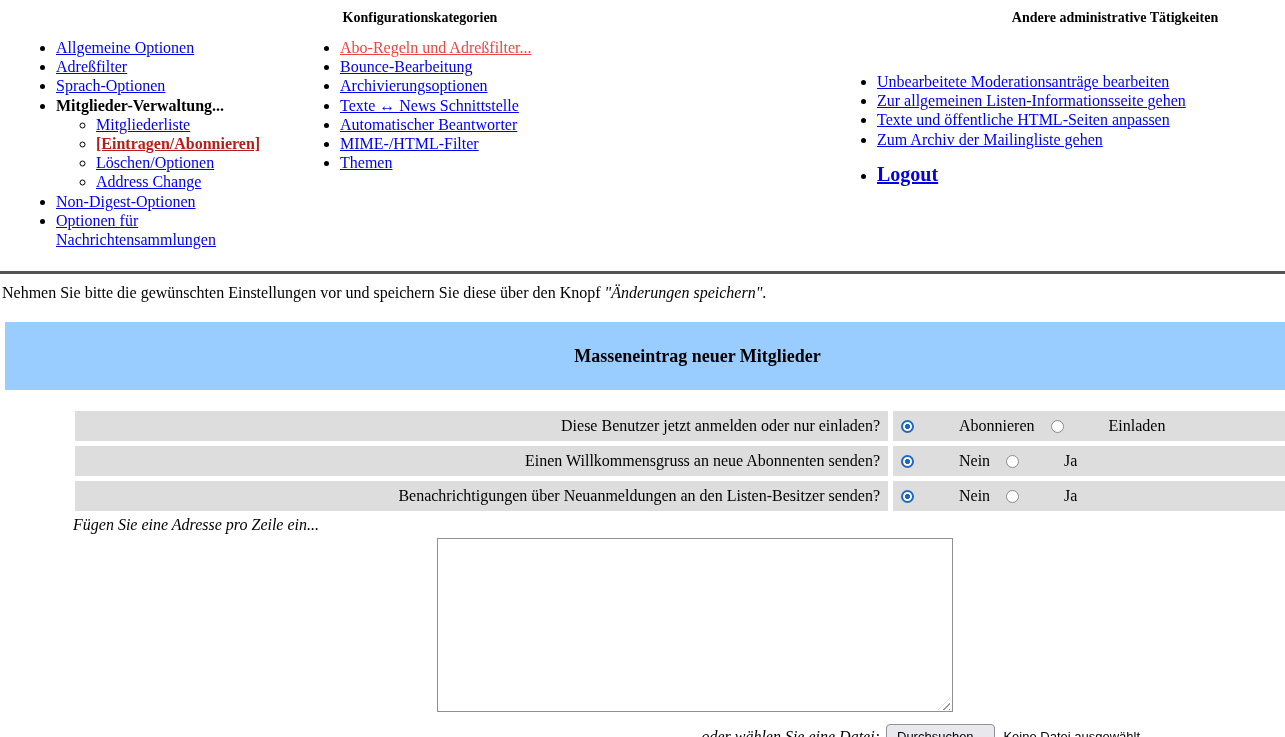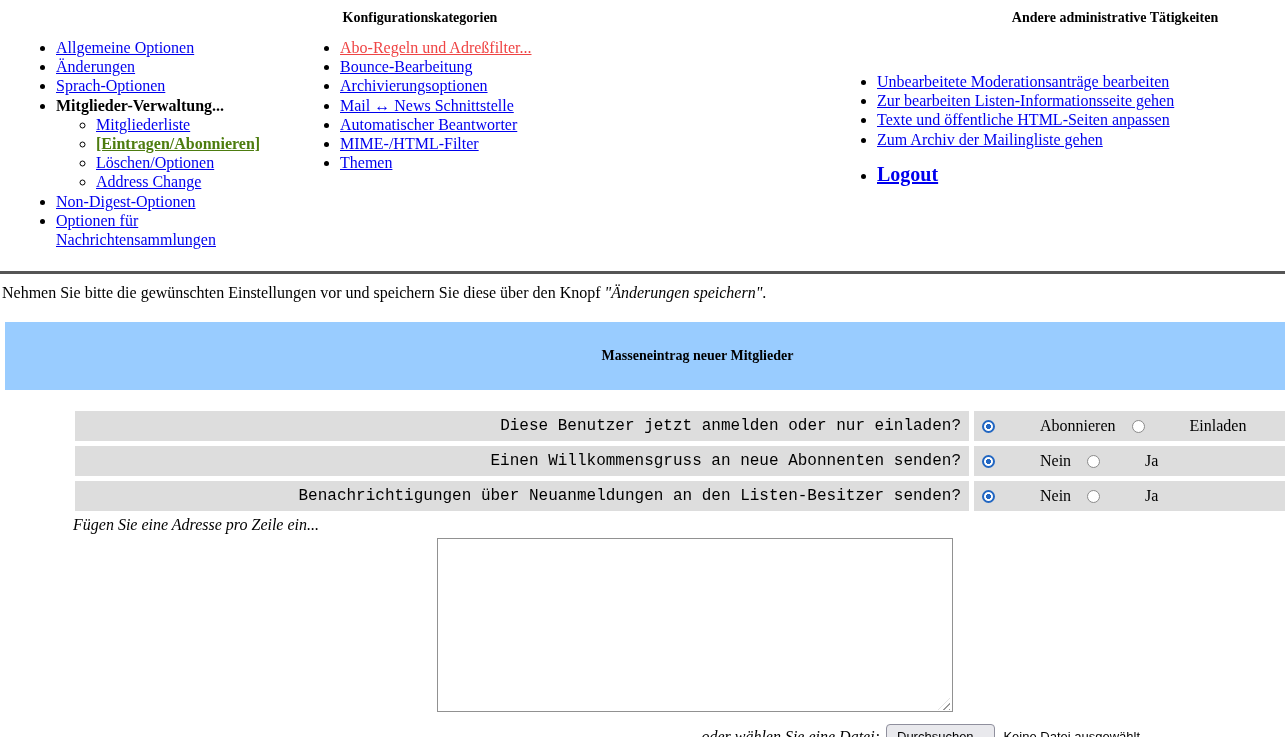--- a/index.html
+++ b/index.html
@@ -26,53 +26,52 @@
     line-height: 20px;
   }
   .nav-cols { display: flex; }
   .nav-col1 { width: 284px; margin-left: 8px; }
   .nav-col2 { flex: 1; }
   .nav-right { flex: 1; }
   ul.navlist { margin: 10px 0 0 0; padding-left: 48px; list-style: disc; }
   ul.navlist li { line-height: 19.2px; }
   ul.subnav { margin: 0; padding-left: 40px; list-style: circle; }
   .section-label { font-weight: bold; }
-  .current-page { font-weight: bold; color: #4d7c0f; }
+  .current-page { font-weight: bold; color: #b91c1c; }
   ul.adminlist { margin: 44px 0 0 0; padding-left: 37px; list-style: disc; }
   ul.adminlist li { line-height: 19.2px; }
   li.logout-item { margin-top: 16px; line-height: 30px; }
   li.logout-item a { font-size: 20px; font-weight: bold; }
 
   
   .divider { border: none; height: 3px; background: #555555; margin: 22px 0 0 0; }
   .instruction { margin: 10px 0 0 2px; }
 
   
   .title-bar {
     margin: 20px 0 0 5px;
     height: 68px;
     background: #99CCFF;
     display: flex;
     align-items: center;
     justify-content: center;
   }
-  .title-bar h2 { margin: 0; font-size: 14px; font-weight: bold; color: #000000; }
+  .title-bar h2 { margin: 0; font-size: 18px; font-weight: bold; color: #000000; }
 
   
   .form-rows { margin: 21px 0 0 75px; }
   .frow { display: flex; height: 30px; margin-bottom: 5px; }
   .frow-label {
-    width: 894px;
+    width: 813px;
     box-sizing: border-box;
     background: #DDDDDD;
     display: flex;
     align-items: center;
     justify-content: flex-end;
     padding-right: 8px;
-    font-family: Liberation Mono, monospace;
   }
   .frow-value {
     flex: 1;
     margin-left: 5px;
     background: #DDDDDD;
     display: flex;
     align-items: center;
     padding-left: 8px;
   }
   .opt { display: flex; align-items: center; margin-right: 16px; cursor: pointer; gap: 40px; }
@@ -126,53 +125,53 @@
 </head>
 <body>
 
 <div class="topnav">
   <div class="nav-left">
     <div class="nav-header">Konfigurationskategorien</div>
     <div class="nav-cols">
       <div class="nav-col1">
         <ul class="navlist">
           <li><a>Allgemeine Optionen</a></li>
-          <li><a>Änderungen</a></li>
+          <li><a>Adreßfilter</a></li>
           <li><a>Sprach-Optionen</a></li>
           <li>
             <span class="section-label">Mitglieder-Verwaltung...</span>
             <ul class="subnav">
               <li><a>Mitgliederliste</a></li>
               <li><a class="current-page">[Eintragen/Abonnieren]</a></li>
               <li><a>Löschen/Optionen</a></li>
               <li><a>Address Change</a></li>
             </ul>
           </li>
           <li><a>Non-Digest-Optionen</a></li>
           <li><a>Optionen für Nachrichtensammlungen</a></li>
         </ul>
       </div>
       <div class="nav-col2">
         <ul class="navlist">
           <li><a class="visited">Abo-Regeln und Adreßfilter...</a></li>
           <li><a>Bounce-Bearbeitung</a></li>
           <li><a>Archivierungsoptionen</a></li>
-          <li><a>Mail ↔ News Schnittstelle</a></li>
+          <li><a>Texte ↔ News Schnittstelle</a></li>
           <li><a>Automatischer Beantworter</a></li>
           <li><a>MIME-/HTML-Filter</a></li>
           <li><a>Themen</a></li>
         </ul>
       </div>
     </div>
   </div>
   <div class="nav-right">
     <div class="nav-header">Andere administrative Tätigkeiten</div>
     <ul class="adminlist">
       <li><a>Unbearbeitete Moderationsanträge bearbeiten</a></li>
-      <li><a>Zur bearbeiten Listen-Informationsseite gehen</a></li>
+      <li><a>Zur allgemeinen Listen-Informationsseite gehen</a></li>
       <li><a>Texte und öffentliche HTML-Seiten anpassen</a></li>
       <li><a>Zum Archiv der Mailingliste gehen</a></li>
       <li class="logout-item"><a>Logout</a></li>
     </ul>
   </div>
 </div>
 
 <hr class="divider">
 
 <p class="instruction"><span>Nehmen Sie bitte die gewünschten Einstellungen vor und speichern Sie diese über den Knopf </span><i>"Änderungen speichern"</i><span>.</span></p>

